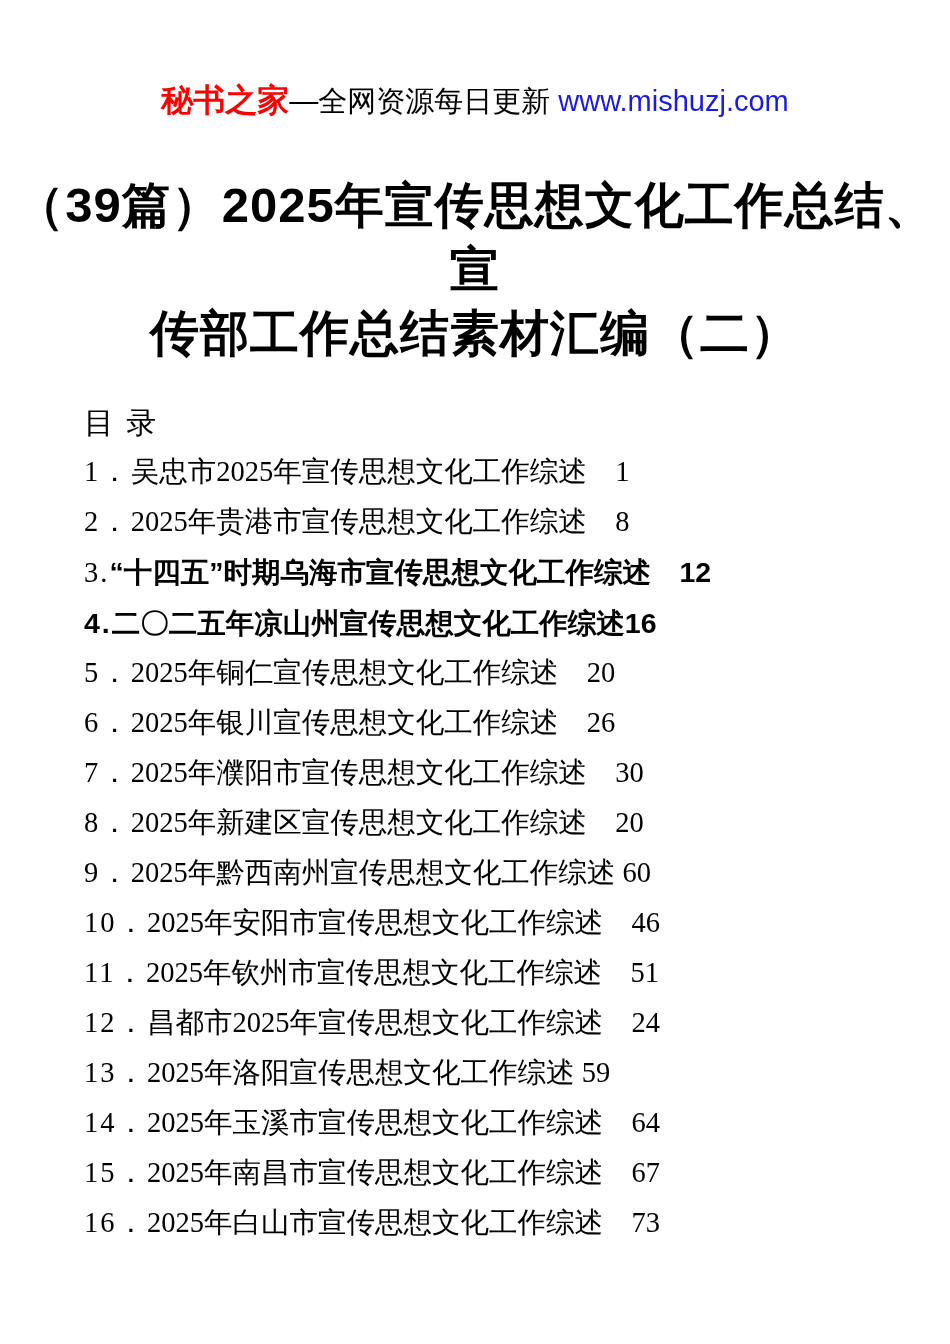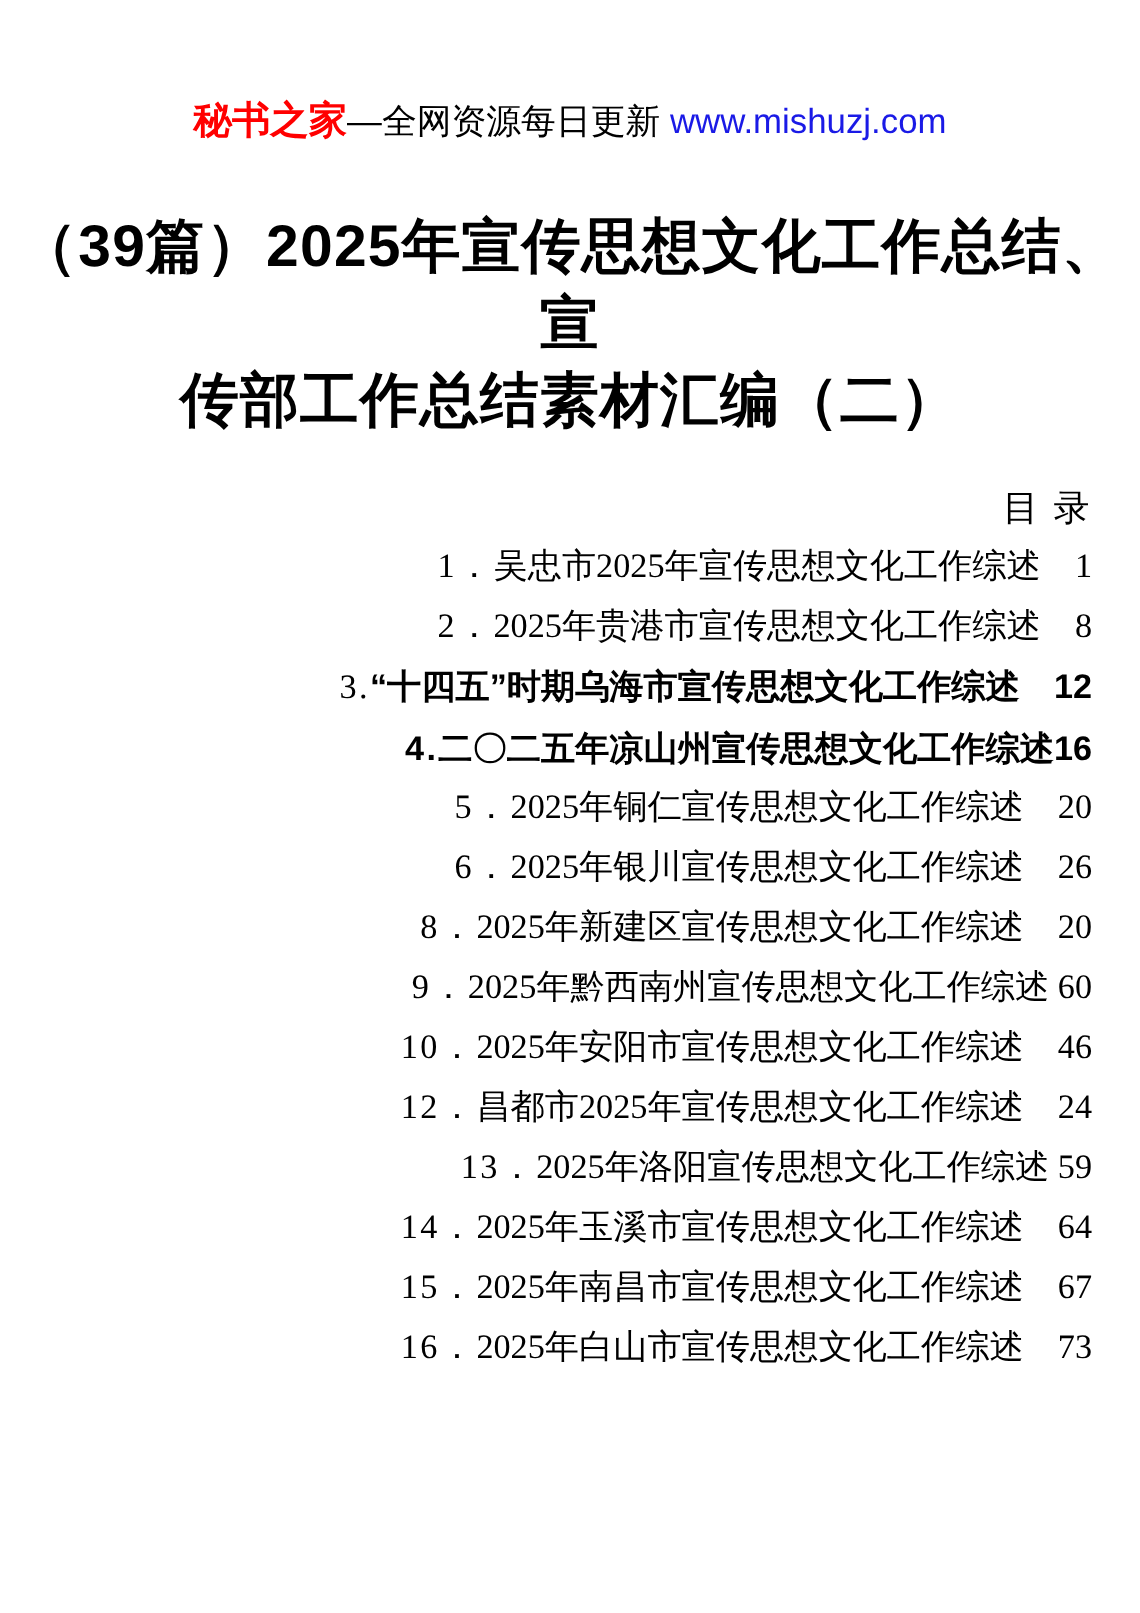--- a/index.html
+++ b/index.html
@@ -38,21 +38,20 @@
     text-align:center;
     font-family:"Liberation Sans","DejaVu Sans",sans-serif;
     font-weight:700;
     font-size:49px;
     line-height:64px;
     letter-spacing:1px;
   }
   
   .toc{
     margin:40px 40px 0 84px;
-    text-align:right;
   }
   .toc-heading{
     font-family:"Liberation Sans","DejaVu Sans",sans-serif;
     font-size:30px;
     line-height:36px;
     margin-bottom:6px;
     letter-spacing:2px;
   }
   .toc-entry{
     font-size:28.5px;
@@ -91,27 +90,29 @@
     <div class="toc-entry"><span class="num">2．</span><span>2025年贵港市宣传思想文化工作综述</span><span>　</span><span>8</span></div>
 
     <div class="toc-entry bold-entry"><span class="num plain">3.</span><span>“十四五”时期乌海市宣传思想文化工作综述</span><span>　</span><span>12</span></div>
 
     <div class="toc-entry bold-entry"><span class="num">4.</span><span>二〇二五年凉山州宣传思想文化工作综述</span><span></span><span>16</span></div>
 
     <div class="toc-entry"><span class="num">5．</span><span>2025年铜仁宣传思想文化工作综述</span><span>　</span><span>20</span></div>
 
     <div class="toc-entry"><span class="num">6．</span><span>2025年银川宣传思想文化工作综述</span><span>　</span><span>26</span></div>
 
+    <div class="toc-entry"><span class="num">7．</span><span>2025年濮阳市宣传思想文化工作综述</span><span>　</span><span>30</span></div>
 
     <div class="toc-entry"><span class="num">8．</span><span>2025年新建区宣传思想文化工作综述</span><span>　</span><span>20</span></div>
 
     <div class="toc-entry"><span class="num">9．</span><span>2025年黔西南州宣传思想文化工作综述</span><span> </span><span>60</span></div>
 
     <div class="toc-entry"><span class="num">10．</span><span>2025年安阳市宣传思想文化工作综述</span><span>　</span><span>46</span></div>
 
+    <div class="toc-entry"><span class="num">11．</span><span>2025年钦州市宣传思想文化工作综述</span><span>　</span><span>51</span></div>
 
     <div class="toc-entry"><span class="num">12．</span><span>昌都市2025年宣传思想文化工作综述</span><span>　</span><span>24</span></div>
 
     <div class="toc-entry"><span class="num">13．</span><span>2025年洛阳宣传思想文化工作综述</span><span> </span><span>59</span></div>
 
     <div class="toc-entry"><span class="num">14．</span><span>2025年玉溪市宣传思想文化工作综述</span><span>　</span><span>64</span></div>
 
     <div class="toc-entry"><span class="num">15．</span><span>2025年南昌市宣传思想文化工作综述</span><span>　</span><span>67</span></div>
 
     <div class="toc-entry"><span class="num">16．</span><span>2025年白山市宣传思想文化工作综述</span><span>　</span><span>73</span></div>

